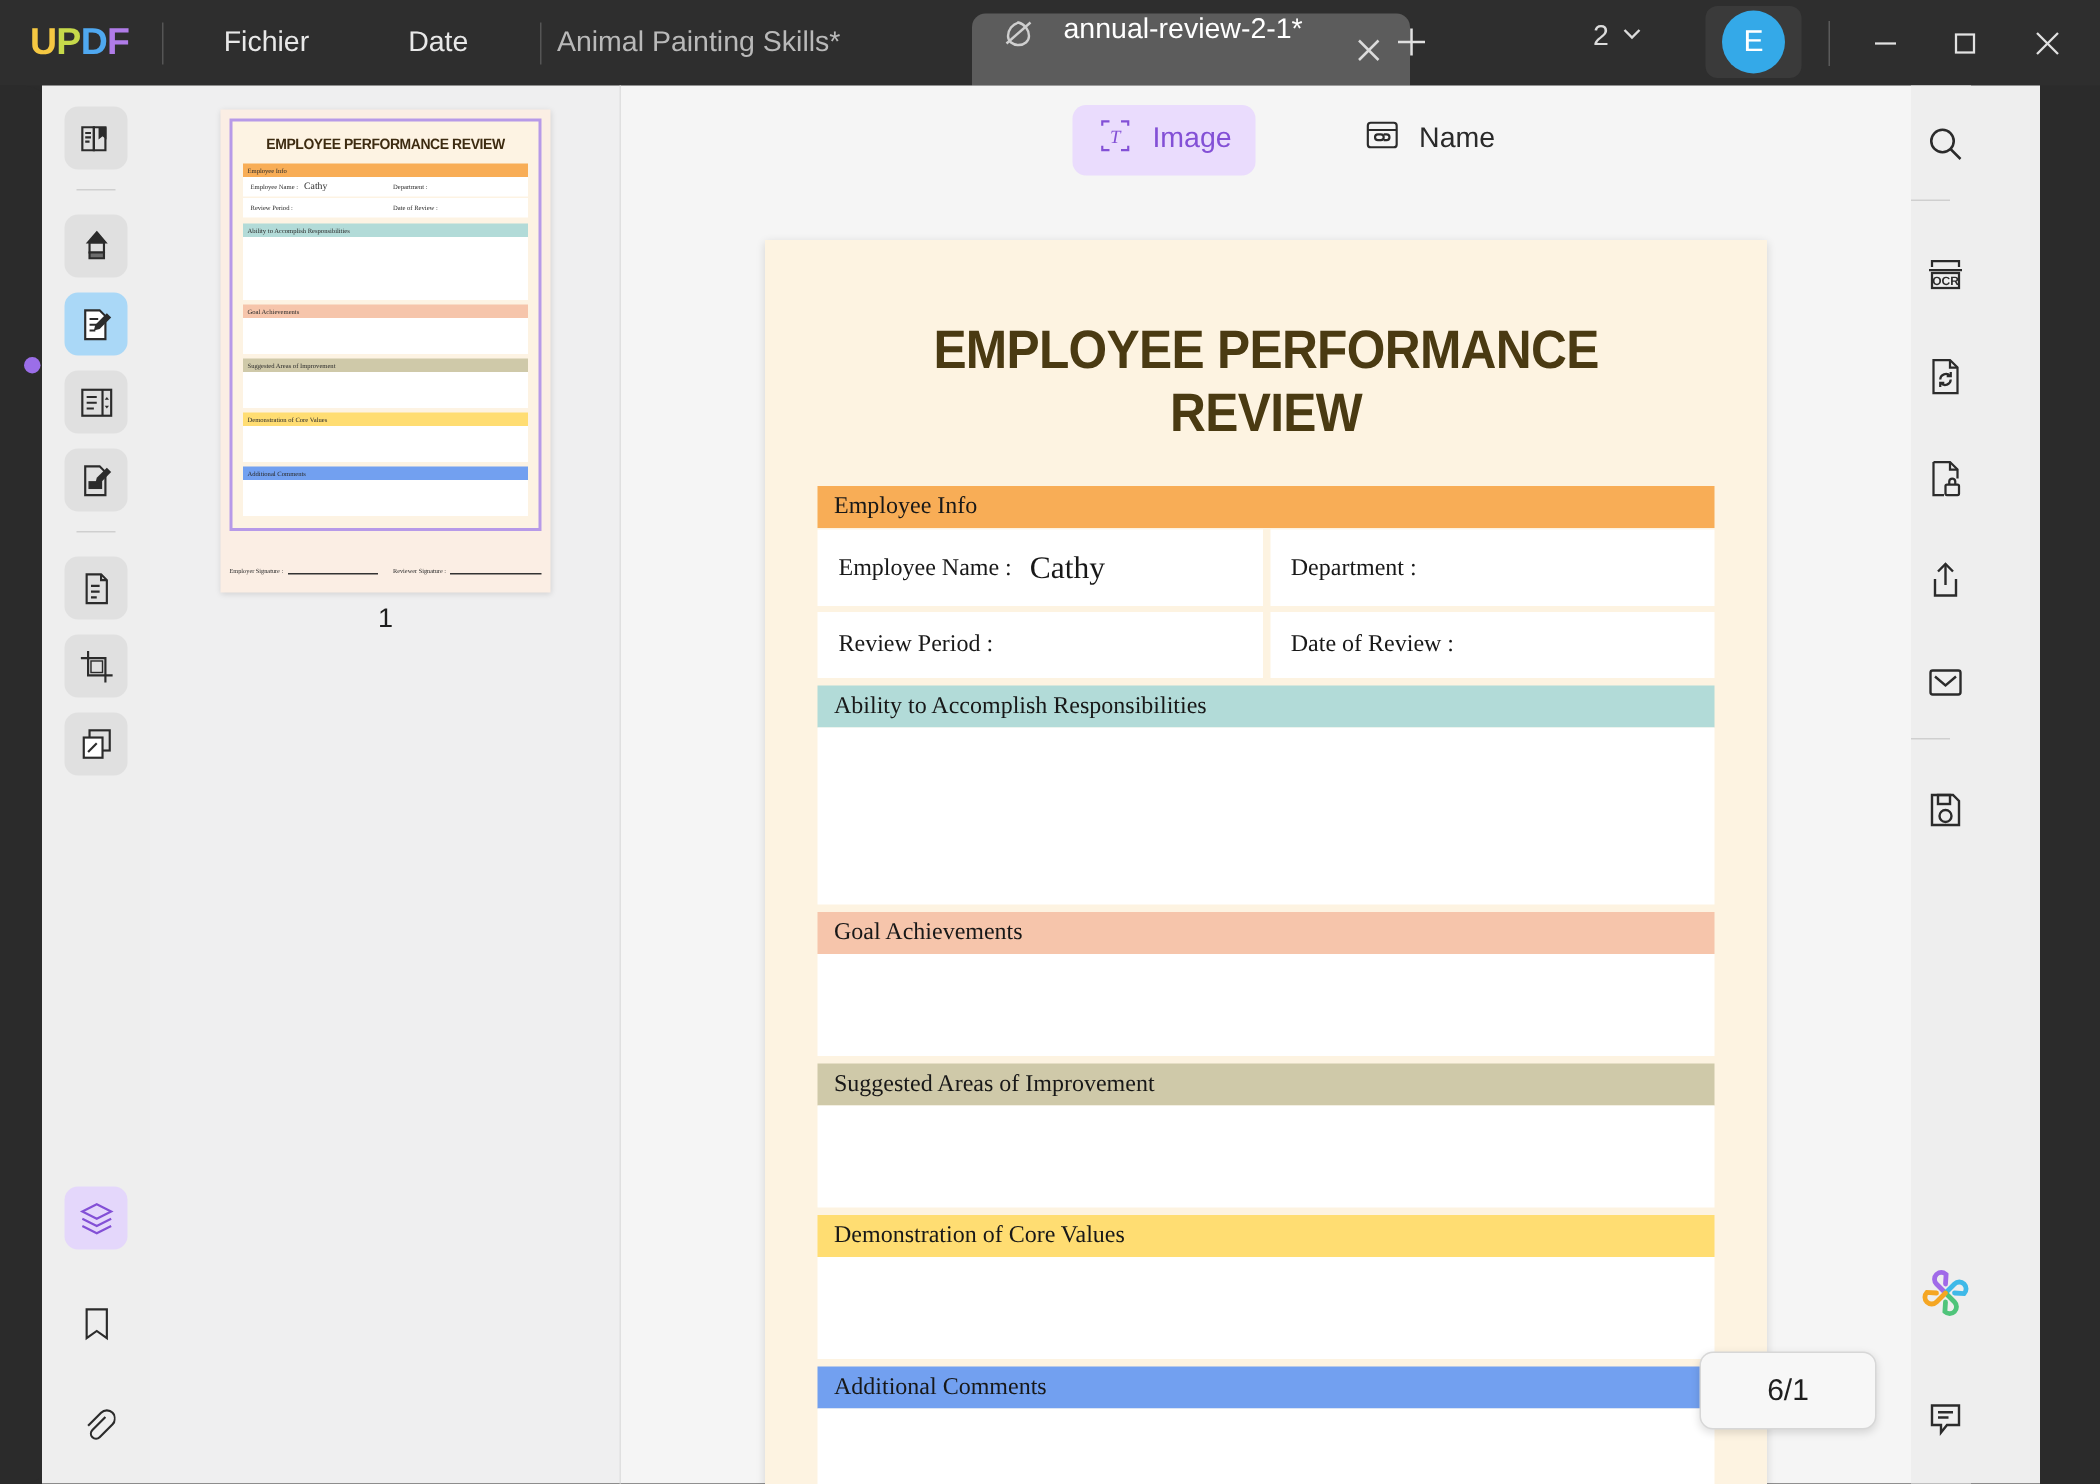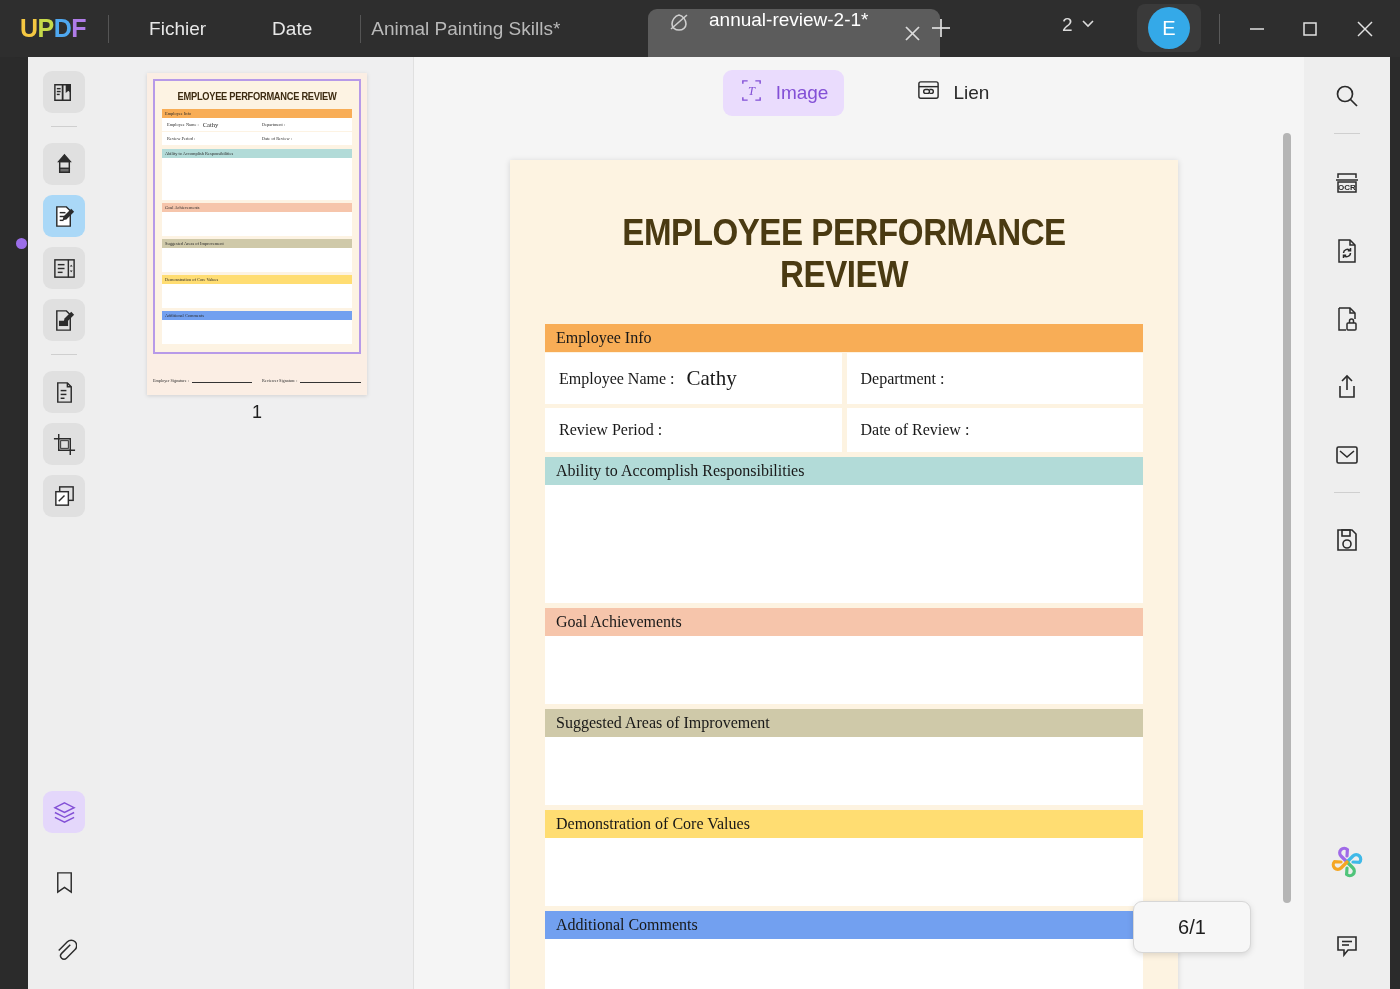--- a/index.html
+++ b/index.html
@@ -252,24 +252,24 @@
     background: #f7f7f7;
     border: 1px solid #d7d7d7;
     border-radius: 9px;
     box-shadow: 0 2px 6px rgba(0,0,0,0.13);
     display: flex; align-items: center; justify-content: center;
     font-size: 20px; color: #1e1e1e;
   }
 
   
   .rightrail {
-    position: absolute; left: 1304px; top: 57px;
+    position: absolute; left: 1274px; top: 57px;
     width: 86px; height: 932px;
     background: #eeeeee;
-    display: flex; flex-direction: column; align-items: center;
+    display: flex; flex-direction: column; 
   }
   .rtool {
     width: 46px; height: 46px; margin-top: 14px;
     display: flex; align-items: center; justify-content: center;
   }
   .rtool-sep { width: 26px; height: 1px; background: #cfcfcf; margin: 14px 0 4px 0; }
   .rspacer { flex: 1; }
 </style>
 </head>
 <body>
@@ -496,21 +496,21 @@
     </div>
     <div class="cbtn">
       <span>
         <svg width="25" height="25" viewBox="0 0 26 26" fill="none" stroke="#2b2b2b" stroke-width="1.5">
           <rect x="3" y="4" width="20" height="17" rx="2"></rect>
             <line x1="3" y1="9" x2="23" y2="9"></line>
           <path d="M10 16h2a2 2 0 000-4h-2a2 2 0 000 4z"></path>
             <path d="M14 16h2a2 2 0 000-4h-2"></path>
         </svg>
       </span>
-      <span>Lien</span>
+      <span>Name</span>
     </div>
   </div>
 
   <div class="page">
     <div class="doc-title">EMPLOYEE PERFORMANCE REVIEW</div>
 
     <div class="sec-band" style="background:#f8ad56">Employee Info</div>
     <div class="info-grid" style="margin-top:1px">
       <div class="info-cell">
         <span>Employee Name :</span>

